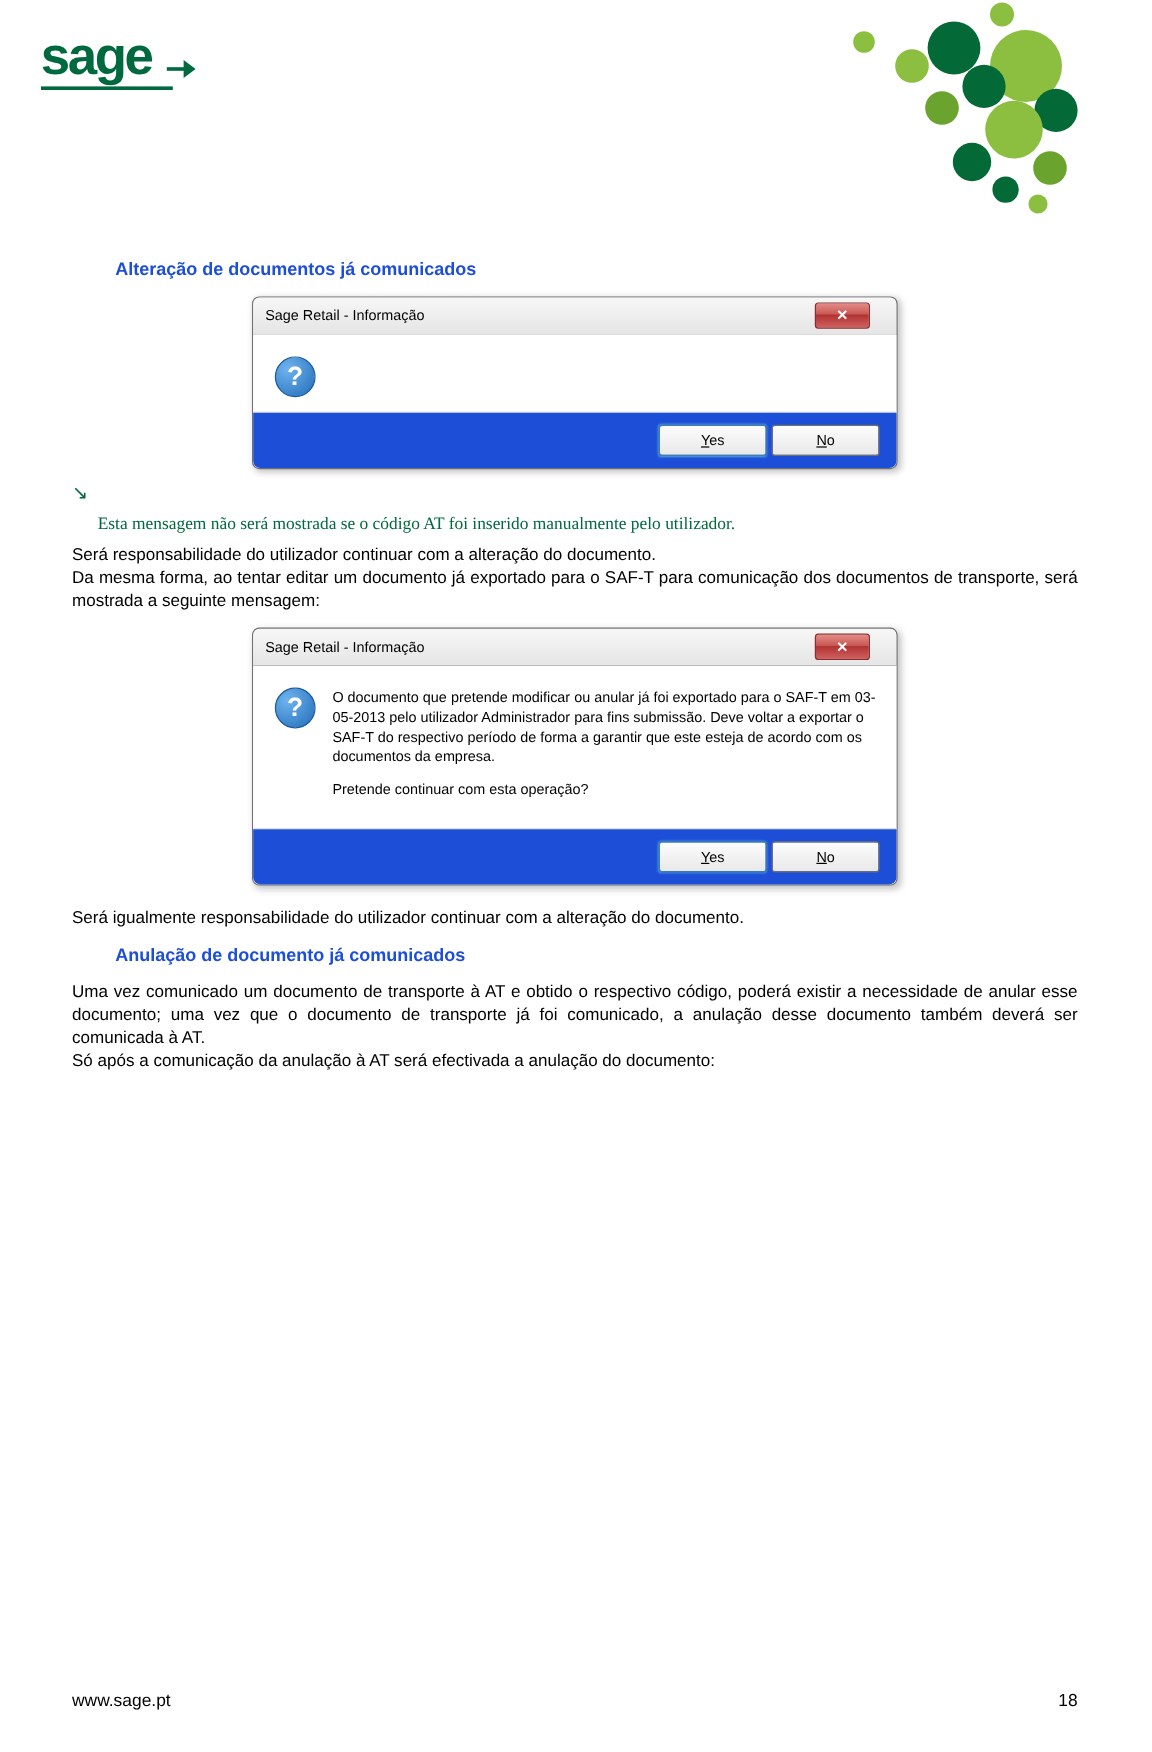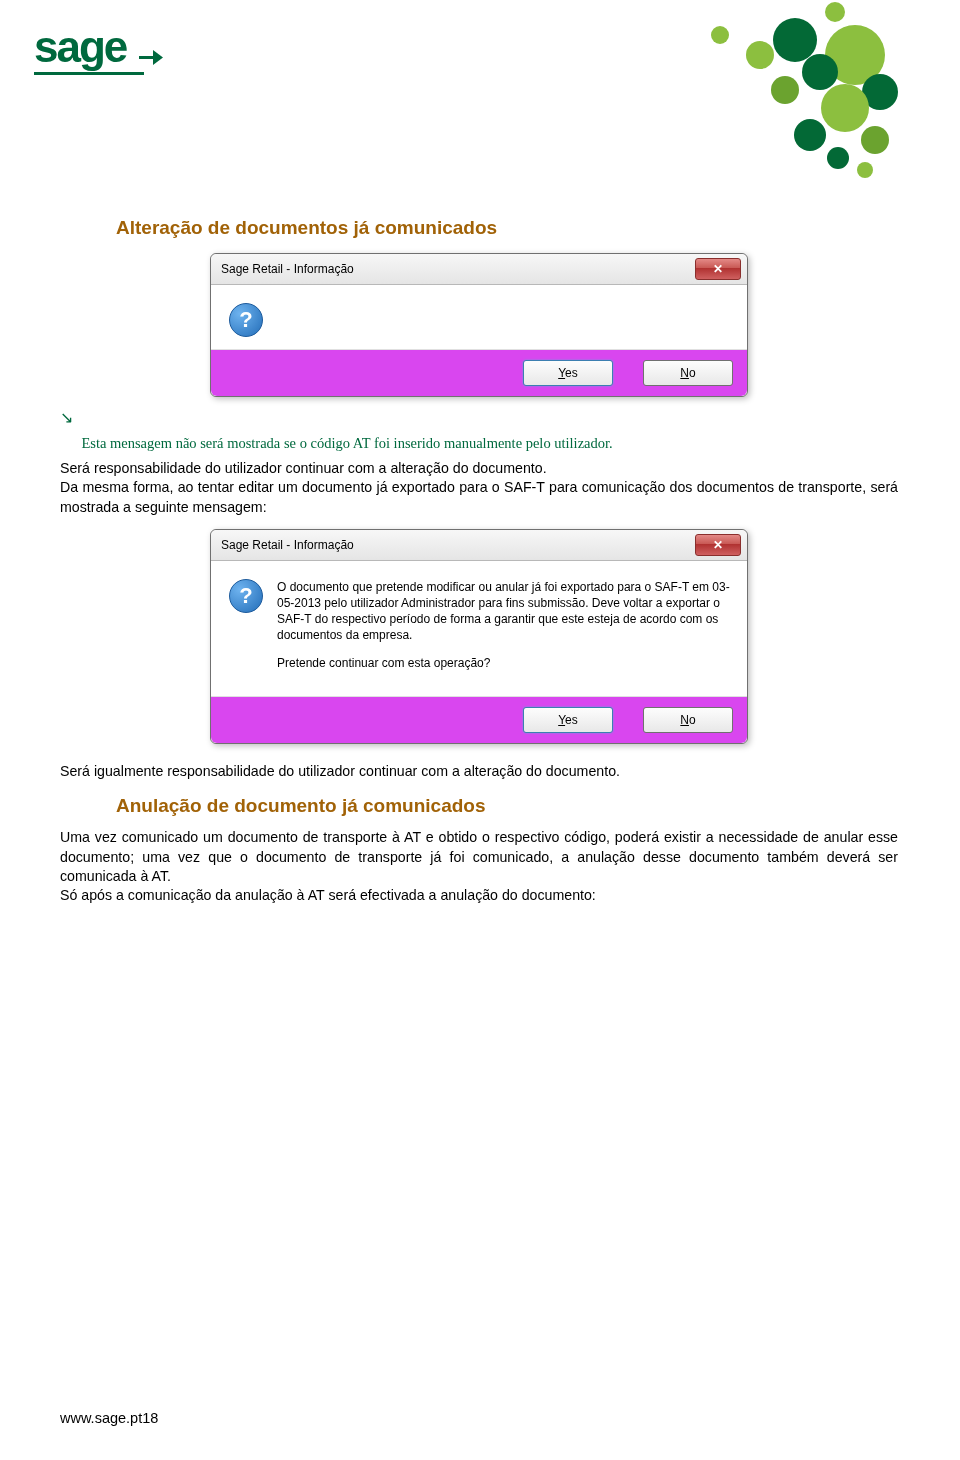--- a/index.html
+++ b/index.html
@@ -25,24 +25,24 @@
   }
   .content {
     position: absolute;
     top: 215px;
     left: 60px;
     width: 838px;
     font-size: 14.2px;
     line-height: 1.35;
   }
   .h2 {
-    color: #a16207;
+    color: #1d4ed8;
     font-weight: bold;
-    font-size: 19px;
-    margin-left: 56px;
+    font-size: 15px;
+    margin-left: 36px;
     margin-bottom: 10px;
   }
   .just {
     text-align: justify;
   }
   .arrow-note {
     margin-top: 8px;
     display: flex;
     align-items: flex-start;
     gap: 8px;
@@ -73,21 +73,21 @@
     margin-left: 150px;
   }
   .dlg-titlebar {
     height: 30px;
     background: linear-gradient(#f7f7f7,#e5e5e5);
     border-bottom: 1px solid #b8b8b8;
     border-radius: 6px 6px 0 0;
     display: flex;
     align-items: center;
     justify-content: space-between;
-    padding: 0 6px 0 10px;
+    padding: 0 22px 0 10px;
   }
   .dlg-close {
     width: 44px;
     height: 20px;
     border-radius: 3px;
     background: linear-gradient(#e48a87,#c85854 45%,#b03130 46%,#cf6060);
     border: 1px solid #8a2f2d;
     display: flex;
     align-items: center;
     justify-content: center;
@@ -115,25 +115,25 @@
     align-items: center;
     justify-content: center;
     flex-shrink: 0;
   }
   .dlg-msg {
     font-size: 12px;
     line-height: 1.35;
   }
   .dlg-msg p { margin: 0 0 12px 0; }
   .dlg-footer {
-    background: #d946ef;
+    background: #1d4ed8;
     padding: 10px 14px;
     display: flex;
     justify-content: flex-end;
-    gap: 30px;
+    gap: 4px;
     border-radius: 0 0 6px 6px;
   }
   .btn {
     width: 88px;
     height: 24px;
     border: 1px solid #707070;
     background: linear-gradient(#fdfdfd,#e8e8e8);
     border-radius: 3px;
     font-size: 12px;
     display: flex;
@@ -145,20 +145,21 @@
     border: 1px solid #3c7fb1;
     box-shadow: 0 0 2px #5ca7db;
   }
   .btn u { text-decoration: underline; }
   .footer {
     position: absolute;
     bottom: 34px;
     left: 60px;
     width: 838px;
     display: flex;
+    justify-content: space-between;
     font-size: 14.5px;
   }
 </style>
 </head>
 <body>
 
 <div class="header-logo">
   <svg width="150" height="60" viewBox="0 0 150 60">
     <text x="0" y="42" font-family="Arial" font-size="44" font-weight="bold" fill="#00693e" letter-spacing="-2">sage</text>
     <g transform="translate(102,42)">

